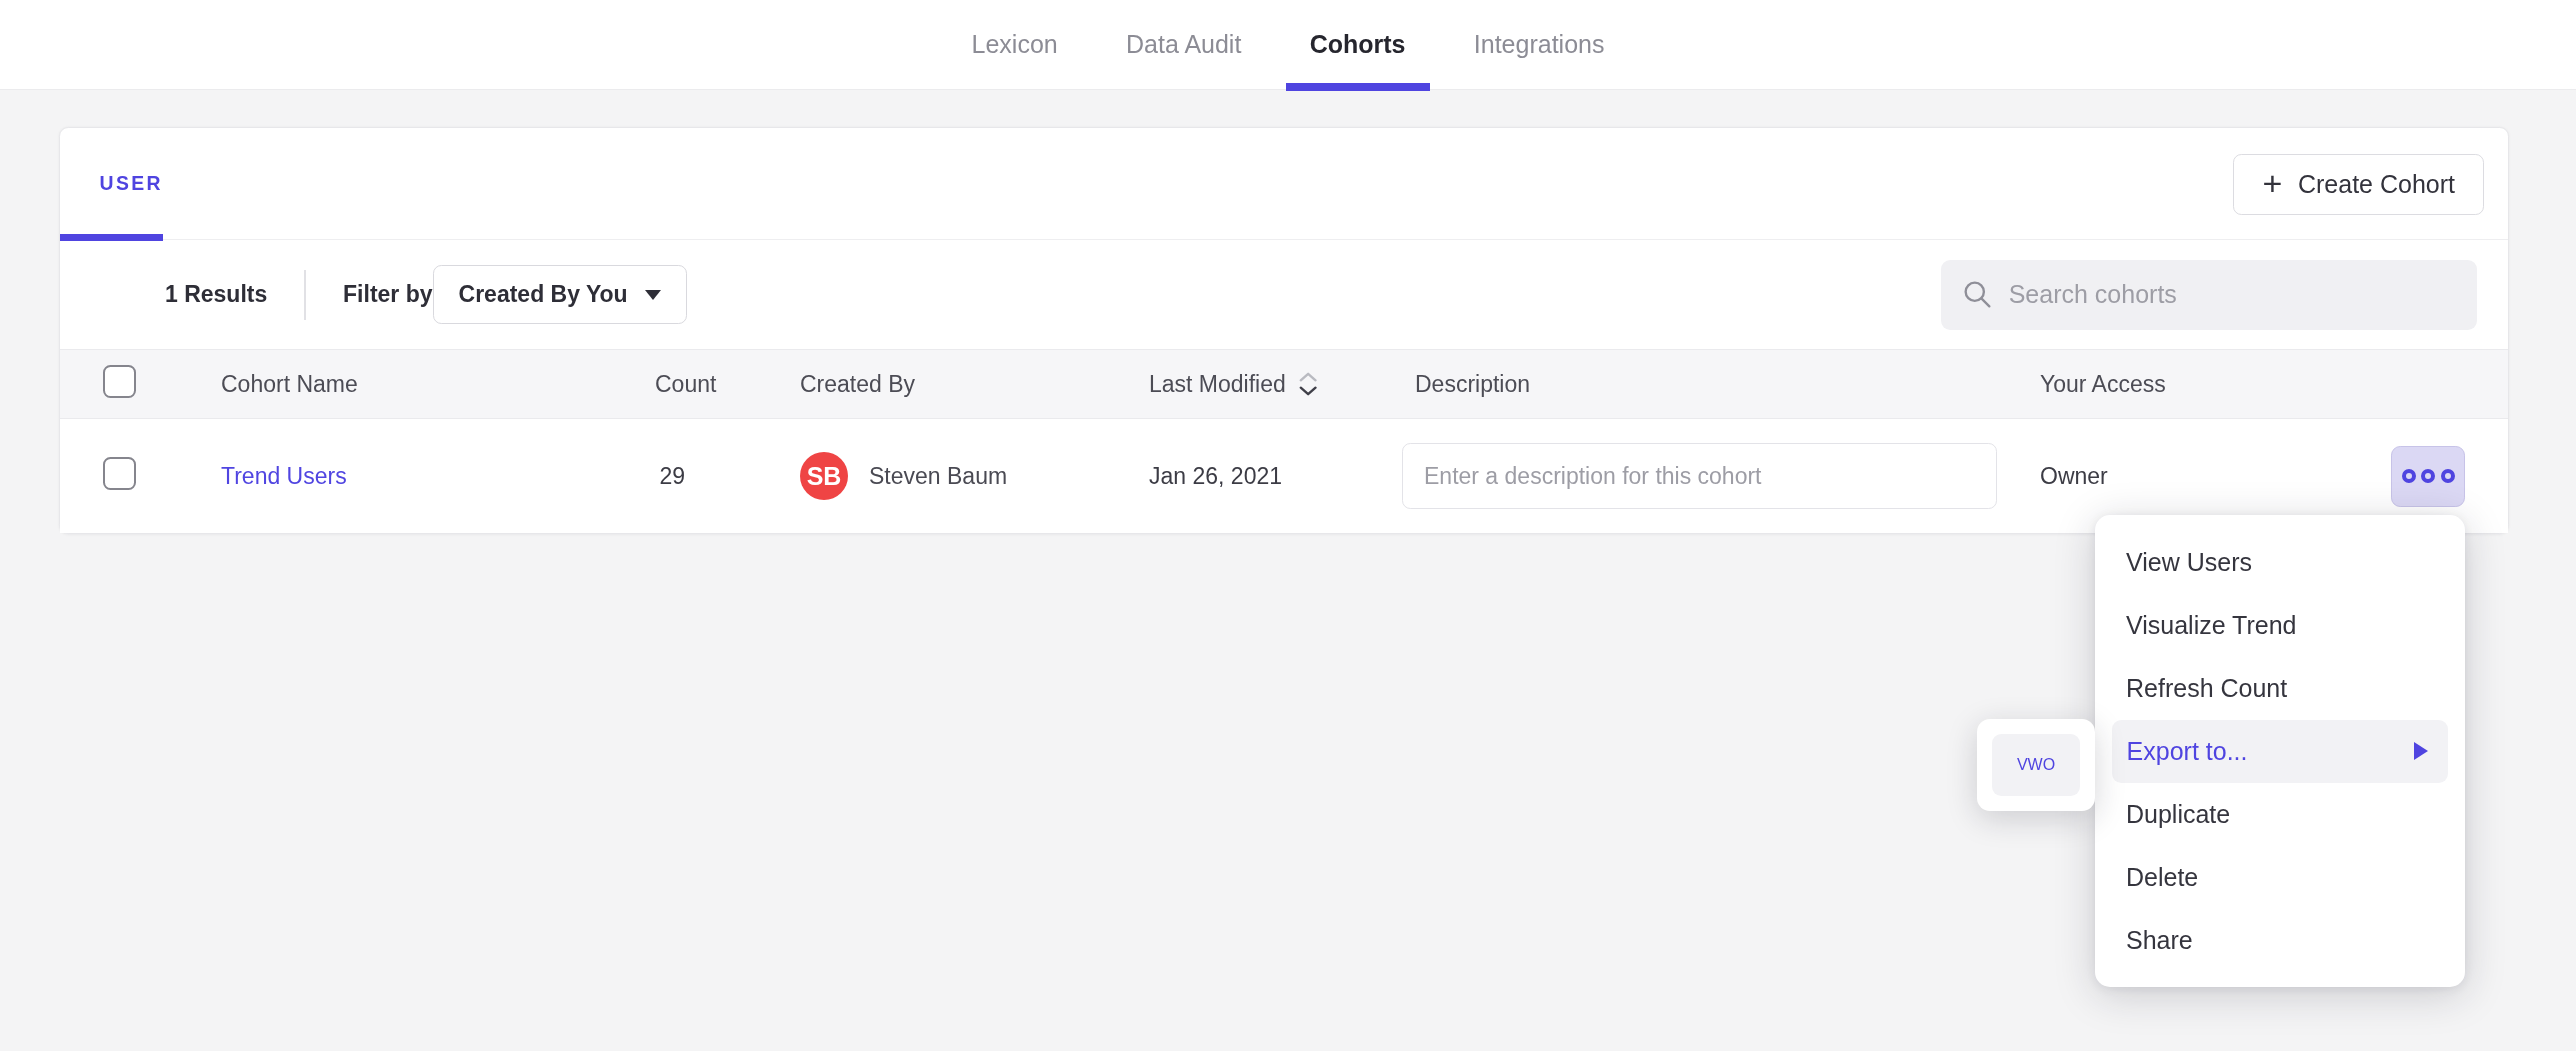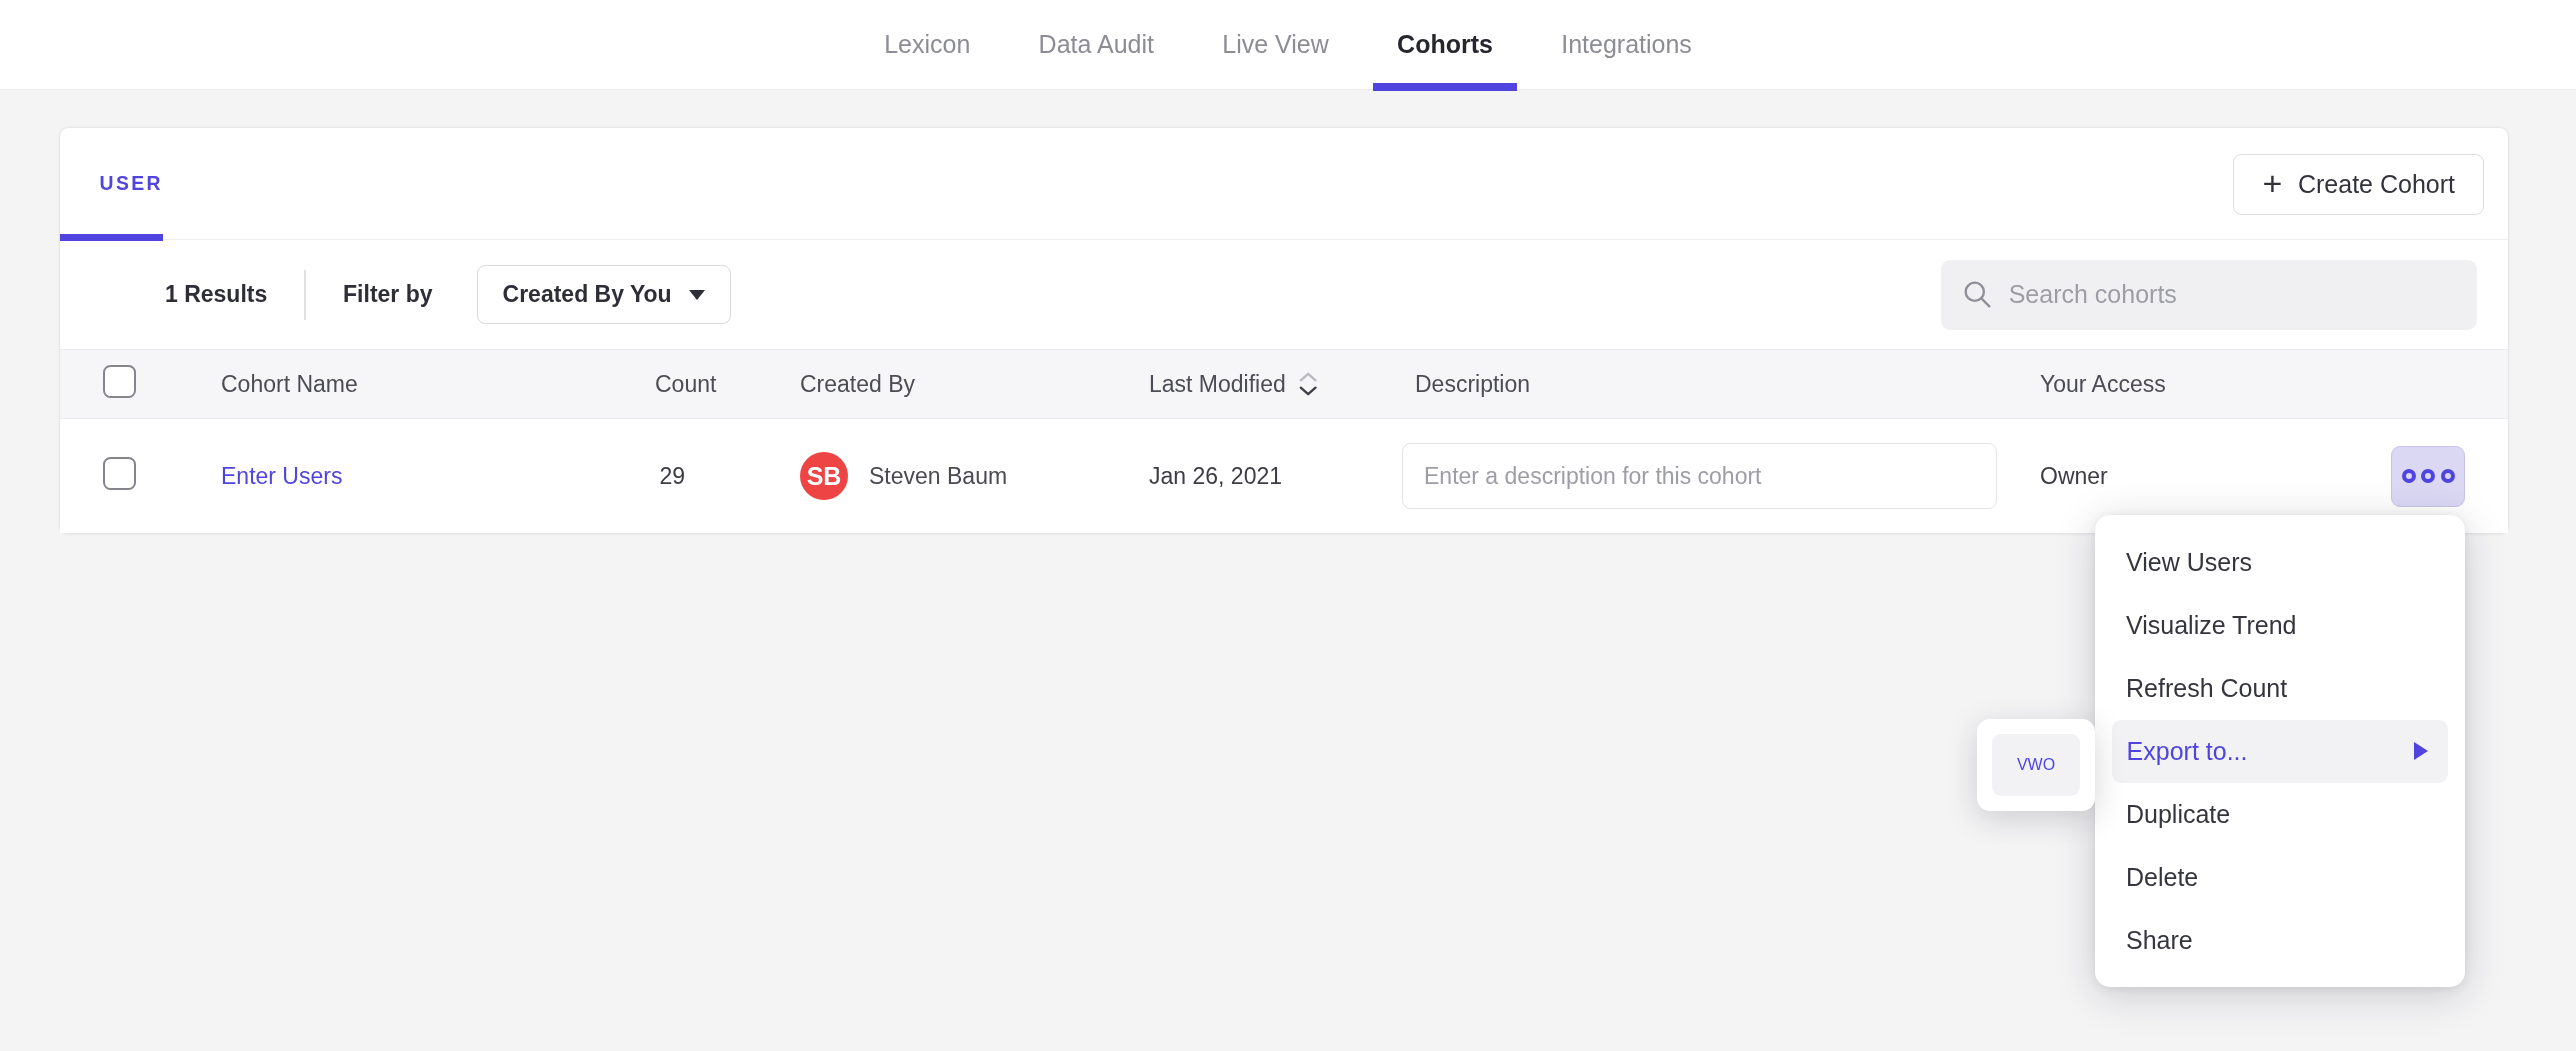--- a/index.html
+++ b/index.html
@@ -62,21 +62,21 @@
   }
   .plus-glyph { font-size:34px; font-weight:400; line-height:1; margin-top:-2.8px; }
 
   
   .filterbar {
     position:relative; height:109px; display:flex; align-items:center;
     padding-left:105px;
   }
   .results { font-size:23px; font-weight:700; color:var(--text-dark); white-space:nowrap; }
   .vdiv { width:1.8px; height:50px; background:#e1e1e5; margin:0 37px; }
-  .filterby { font-size:23px; font-weight:600; color:var(--text-dark); margin-right:44px; white-space:nowrap; }
+  .filterby { font-size:23px; font-weight:600; color:var(--text-dark); white-space:nowrap; }
   .dropdown {
     height:59px; padding:0 25px; background:#fff;
     border:1.8px solid #d9d9de; border-radius:8.3px;
     font-family:inherit; font-size:23px; font-weight:600; color:var(--text-dark);
     display:flex; align-items:center; gap:17.6px; margin-right:18.5px;
     cursor:pointer; white-space:nowrap;
   }
   .caret-down {
     width:0; height:0;
     border-left:8.3px solid transparent; border-right:8.3px solid transparent;
@@ -177,23 +177,20 @@
 
 <div class="screen">
 
   <header class="topbar">
     <nav class="nav">
       <div class="nav-item">
         <span>Lexicon</span>
       </div>
       <div class="nav-item">
         <span>Data Audit</span>
-      </div>
-      <div class="nav-item">
-        <span>Live View</span>
       </div>
       <div class="nav-item active">
         <span>Cohorts</span>
       </div>
       <div class="nav-item">
         <span>Integrations</span>
       </div>
     </nav>
   </header>
 
@@ -245,21 +242,21 @@
       <div class="c-desc-head">Description</div>
       <div>Your Access</div>
       <div></div>
     </div>
 
     <div class="trow grid">
       <div class="c-check">
         <span class="checkbox"></span>
       </div>
       <div>
-        <a class="cohort-link">Enter Users</a>
+        <a class="cohort-link">Trend Users</a>
       </div>
       <div class="c-count">29</div>
       <div class="c-created">
         <span class="avatar">SB</span>
         <span class="created-name">Steven Baum</span>
       </div>
       <div>Jan 26, 2021</div>
       <div>
         <input type="text" class="desc-input" placeholder="Enter a description for this cohort" style="">
       </div>

